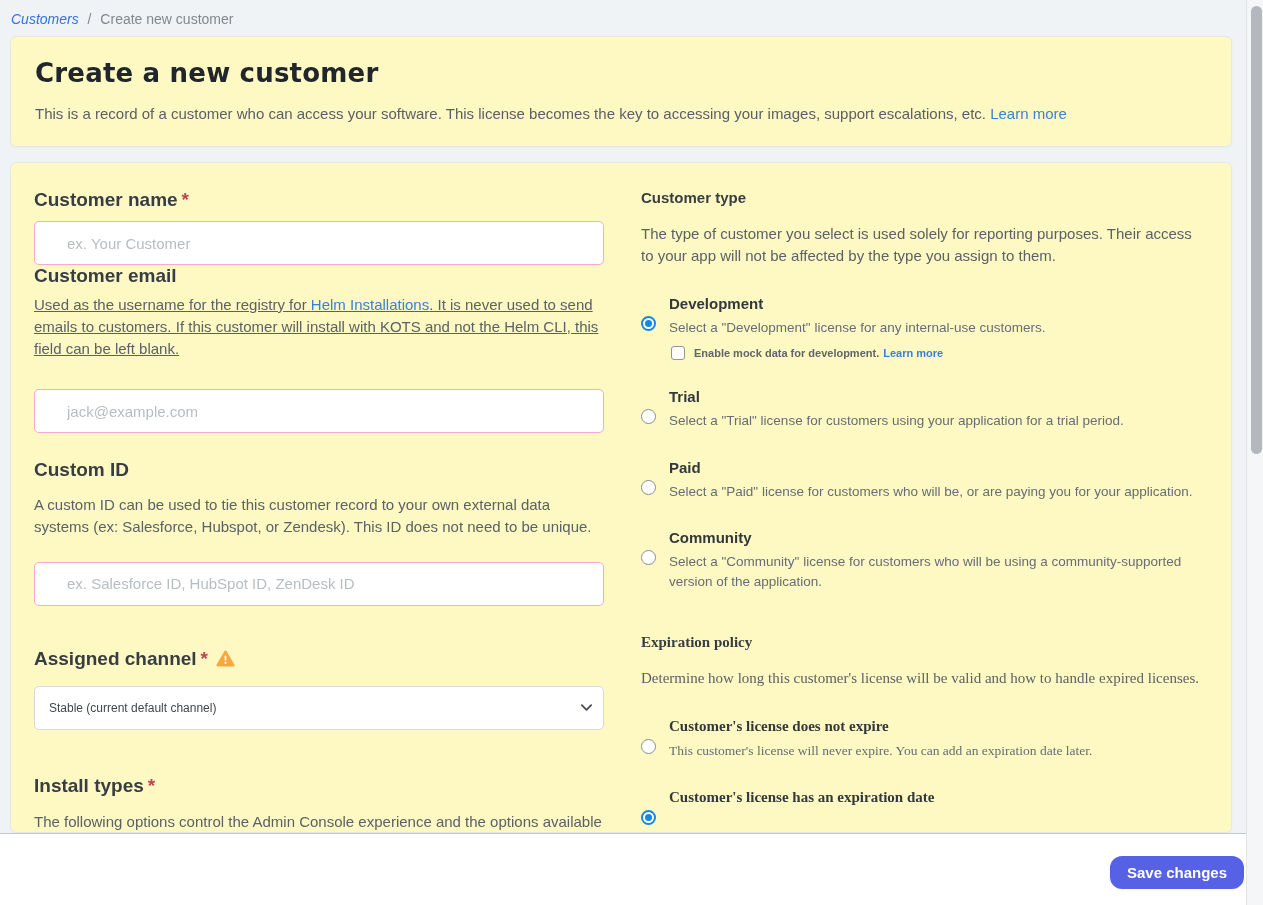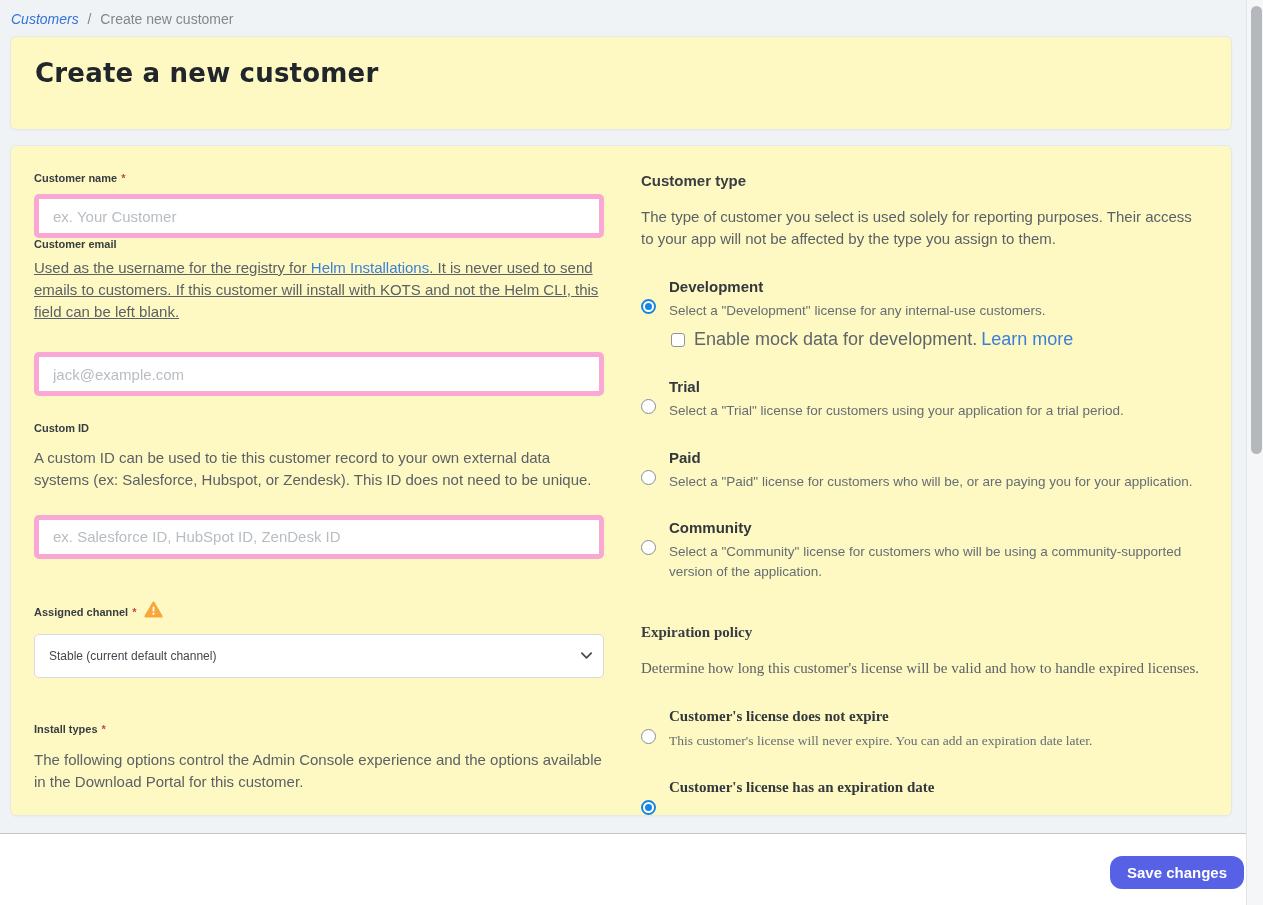--- a/index.html
+++ b/index.html
@@ -33,29 +33,29 @@
     font-size:26px; font-weight:700; color:#21262c; letter-spacing:0.2px;
     margin-bottom:17px;
   }
   .header-card p { font-size:15px; color:#585f66; }
 
   .main-card { margin-top:15px; padding:26px 24px 40px 23px; display:flex; height:671px; overflow:hidden; }
   .col-left  { width:570px; flex:none; }
   .col-right { width:560px; flex:none; margin-left:37px; }
 
   .field-label {
-    font-size:11px; font-weight:700; color:#383d43;
+    font-size:19px; font-weight:700; color:#383d43;
   }
   .req { color:#bc4752; margin-left:4px; font-weight:700; }
   .desc { font-size:15px; color:#5b6167; line-height:1.45; }
 
   .text-input {
     width:100%; height:44px;
-    border:5px solid #f9a8d4; border-radius:5px;
-    padding:0 14px; font-size:15px; color:#42474d; background:#fff;
+    border:1px solid #f9a8d4; border-radius:5px;
+    padding:0 32px; font-size:15px; color:#42474d; background:#fff;
     font-family:"Liberation Sans", sans-serif;
     outline:none;
   }
   .text-input::placeholder { color:#b8bdc2; opacity:1; }
 
   .select-wrap { position:relative; }
   .select-wrap select {
     width:100%; height:44px; appearance:none; -webkit-appearance:none;
     border:1px solid #d6dadd; border-radius:5px;
     padding:0 34px 0 14px; font-size:12px; color:#42474d; background:#fff;
@@ -74,21 +74,21 @@
   .opt-desc { font-size:13.5px; color:#666d74; line-height:1.45; margin-top:6px; }
   .radio {
     position:absolute; left:0; top:21px;
     width:15px; height:15px; border-radius:50%;
     border:1.5px solid #878e94; background:#fff;
   }
   .radio.selected { border:2px solid #1786e2; }
   .radio.selected::after {
     content:""; position:absolute; inset:2px; border-radius:50%; background:#1786e2;
   }
-  .checkbox-row { display:flex; align-items:center; margin-top:9px; margin-left:2px; font-size:18px; color:#5e656b; }
+  .checkbox-row { display:flex; align-items:center; margin-top:9px; margin-left:2px; font-size:11px; color:#5e656b;font-weight:bold; }
   .checkbox {
     width:14px; height:14px; border:1.5px solid #8f959b; border-radius:3px;
     background:#fff; margin-right:9px; flex:none;
   }
   .cb-label { margin-right:4px; }
 
   .section-expiration { margin-top:43px;font-family:Liberation Serif, serif; }
 
   
   .footer {
@@ -131,20 +131,24 @@
 <div class="content">
 
   <div class="breadcrumb">
     <a>Customers</a>
     <span class="sep">/</span>
     <span class="current">Create new customer</span>
   </div>
 
   <div class="card header-card">
     <h1>Create a new customer</h1>
+    <p>
+      <span>This is a record of a customer who can access your software. This license becomes the key to accessing your images, support escalations, etc.</span>
+      <a>Learn more</a>
+    </p>
   </div>
 
   <div class="card main-card">
 
     <div class="col-left">
 
       <div>
         <div class="field-label"><span>Customer name</span><span class="req">*</span></div>
         <div class="gap-name-input">
           <input class="text-input" type="text" placeholder="ex. Your Customer" style="">

